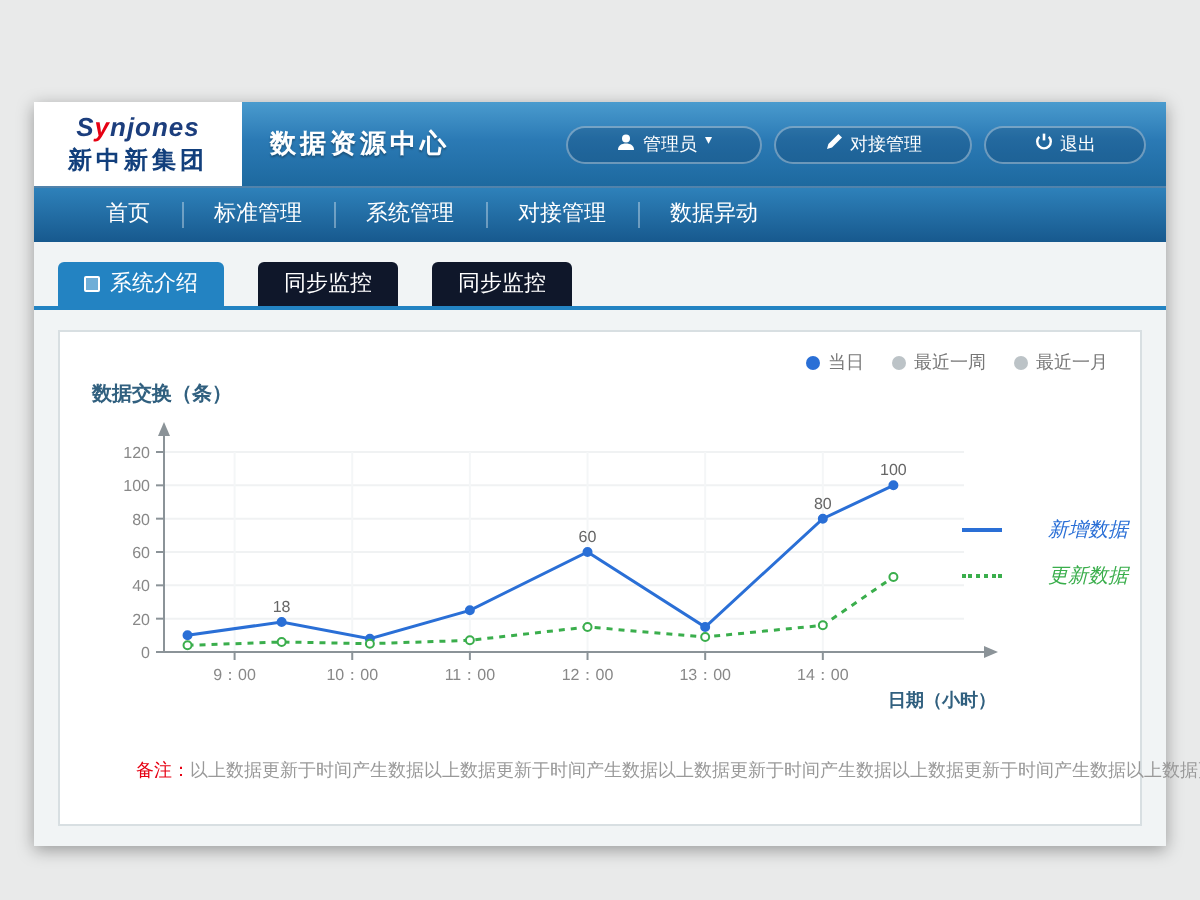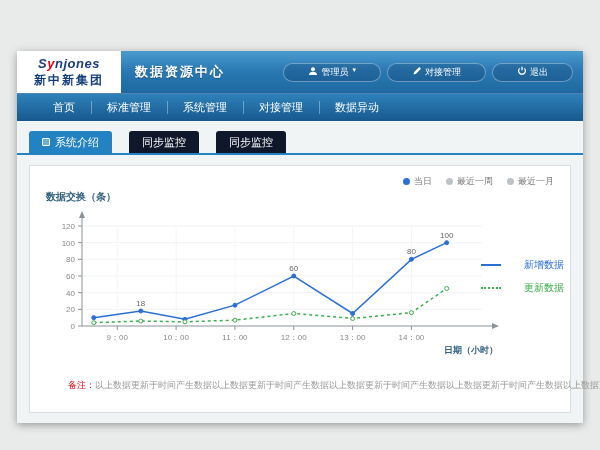--- a/index.html
+++ b/index.html
@@ -63,21 +63,21 @@
     margin:10px 12px 0; height:246px; background:#fff;
     border:1px solid #d8dfe2; position:relative;
   }
   .filters { position:absolute; top:9px; right:16px; display:flex; gap:14px; }
   .filter { display:flex; align-items:center; gap:4px; font-size:9px; color:#777; cursor:pointer;text-align:center; }
   .dot { width:7px; height:7px; border-radius:50%; background:#bcc3c7; }
   .dot.active { background:#2a6fd6; }
   .ylabel { position:absolute; left:16px; top:24px; font-size:10px; color:#31607f; font-weight:bold;text-align:right; }
   svg.chart { position:absolute; left:12px; top:42px; }
   .series-legend { position:absolute; right:6px; top:92px; display:flex; flex-direction:column; gap:9px; }
-  .series-item { display:flex; align-items:center; gap:23px; font-size:10px; cursor:pointer; }
+  .series-item { display:flex; align-items:center; gap:23px; font-size:10px; cursor:pointer;font-style:italic; }
   .line { width:20px; height:0; border-top:2px solid #2a6fd6; }
   .line.dashed { border-top:2px dotted #3aae4c; }
   .s-label.blue { color:#2a6fd6; }
   .s-label.green { color:#3aae4c; }
   .remark { position:absolute; left:38px; bottom:20px; font-size:9px; white-space:nowrap; }
   .remark-prefix { color:#e60012; }
   .remark-text { color:#999; }
 </style>
 </head>
 <body>

